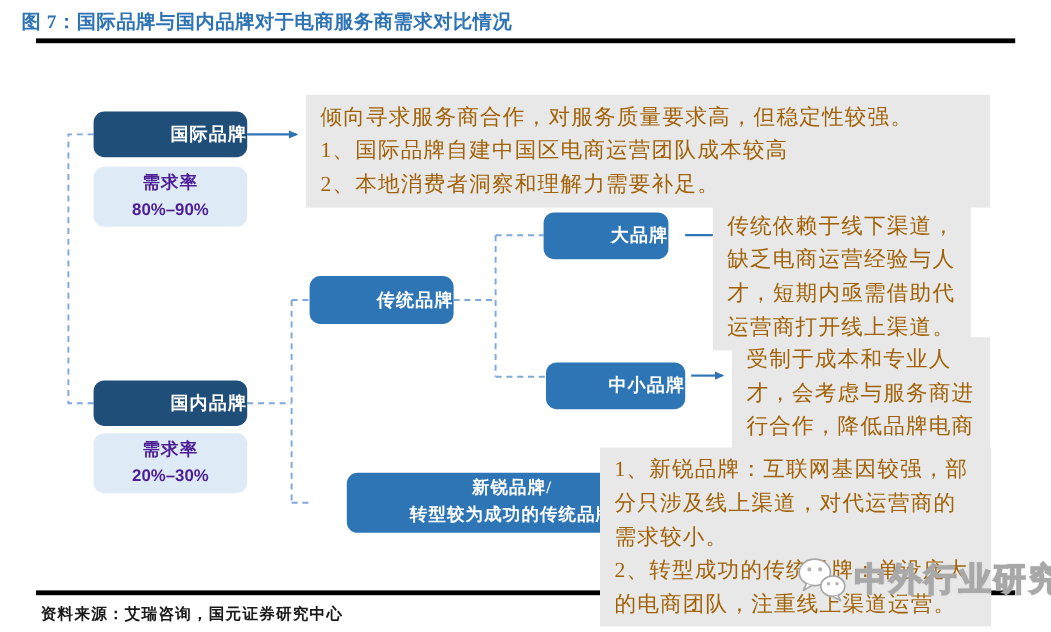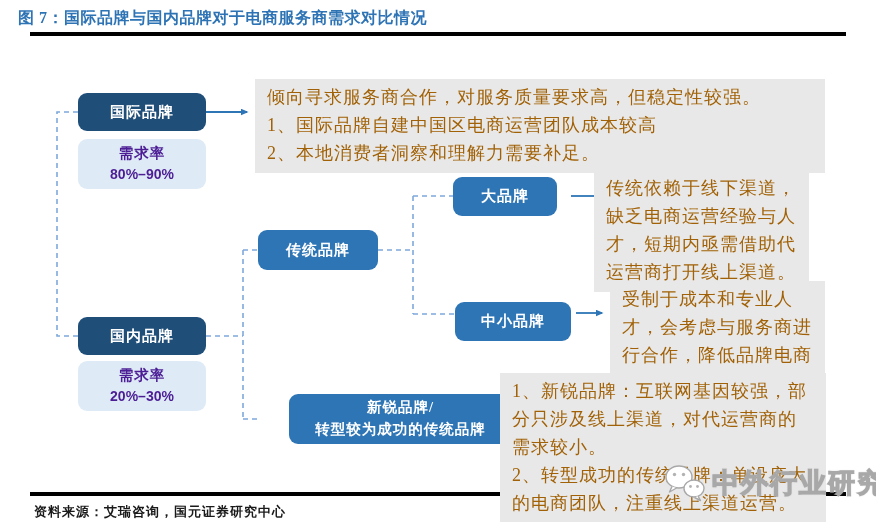--- a/index.html
+++ b/index.html
@@ -3,21 +3,21 @@
 <meta charset="utf-8">
 <style>
   html,body{margin:0;padding:0;background:#fff;}
   .figure{position:relative;width:876px;height:527px;background:#fff;overflow:hidden;
           font-family:"Liberation Serif","DejaVu Serif",serif;}
   .title{position:absolute;left:18px;top:8px;font-size:16px;font-weight:bold;color:#2E74B5;letter-spacing:.5px;}
   .rule{position:absolute;left:30px;width:816px;height:4px;background:#000;}
   .rule.top{top:32px;}
   .rule.bottom{top:492px;}
   .overlay{position:absolute;left:0;top:0;z-index:1;}
-  .node{position:absolute;z-index:2;display:flex;align-items:center;justify-content:center;
+  .node{position:absolute;z-index:2;display:flex;align-items:center;justify-content:flex-end;
         color:#fff;font-weight:bold;text-align:center;border-radius:9px;letter-spacing:1px;}
   .navy{background:#1F4E79;font-size:15px;}
   .blue{background:#2E75B6;font-size:15px;}
   .demand{position:absolute;z-index:2;background:#DEEBF7;border-radius:9px;color:#4c1d95;
           font-weight:bold;display:flex;flex-direction:column;align-items:center;justify-content:center;
           font-size:14.5px;line-height:1.45;letter-spacing:1px;}
   .demand .val{font-family:"Liberation Sans","DejaVu Sans",sans-serif;font-size:14px;letter-spacing:0;}
   .note{position:absolute;z-index:2;background:#E9E8E8;color:#a16207;font-size:18px;
         line-height:1.55;padding:5px 12px;letter-spacing:1px;box-sizing:border-box;}
   .preline{white-space:pre-line;}

